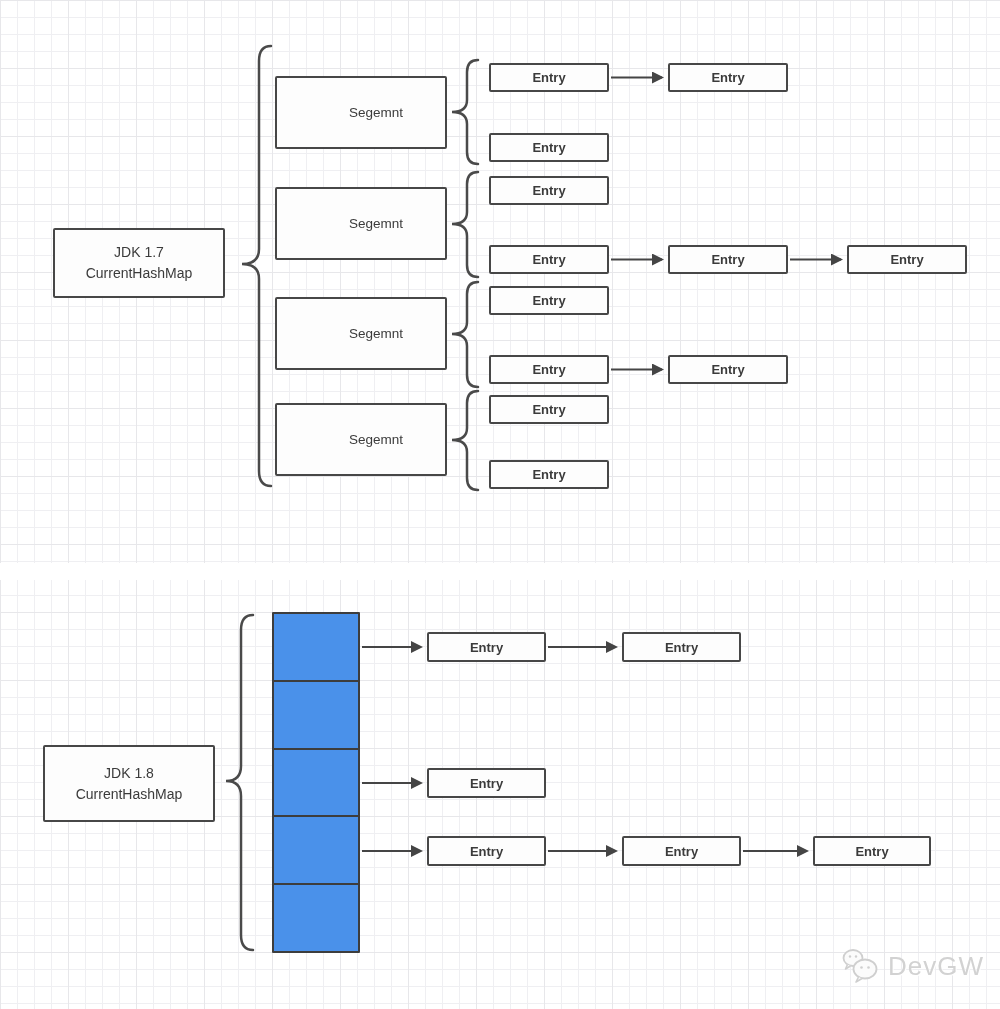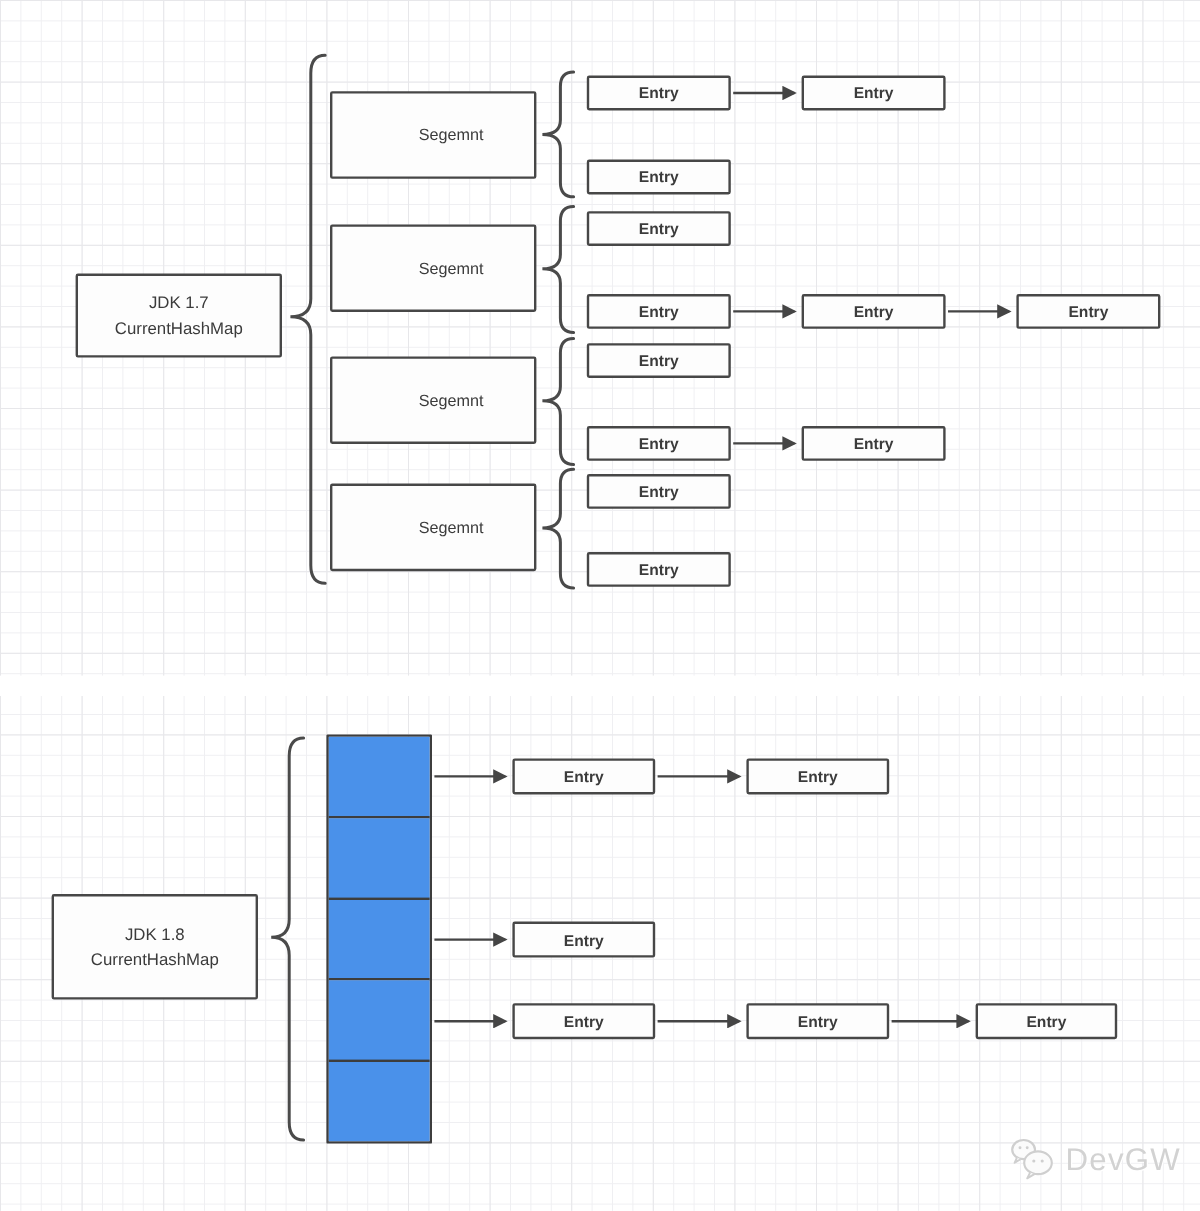--- a/index.html
+++ b/index.html
@@ -90,21 +90,21 @@
     <line x1="611" y1="369.5" x2="662" y2="369.5" stroke="#454545" stroke-width="2" marker-end="url(#ah)"></line>
 
     <line x1="362" y1="647" x2="421" y2="647" stroke="#454545" stroke-width="2" marker-end="url(#ah)"></line>
     <line x1="548" y1="647" x2="616" y2="647" stroke="#454545" stroke-width="2" marker-end="url(#ah)"></line>
     <line x1="362" y1="783" x2="421" y2="783" stroke="#454545" stroke-width="2" marker-end="url(#ah)"></line>
     <line x1="362" y1="851" x2="421" y2="851" stroke="#454545" stroke-width="2" marker-end="url(#ah)"></line>
     <line x1="548" y1="851" x2="616" y2="851" stroke="#454545" stroke-width="2" marker-end="url(#ah)"></line>
     <line x1="743" y1="851" x2="807" y2="851" stroke="#454545" stroke-width="2" marker-end="url(#ah)"></line>
   </svg>
 
-  <div class="node root" style="left:63px;top:228px;width:172px;height:70px;">
+  <div class="node root" style="left:53px;top:228px;width:172px;height:70px;">
     <div>JDK 1.7</div>
     <div>CurrentHashMap</div>
   </div>
 
   <div class="node seg" style="left:275px;top:76px;width:172px;height:73px;">
     <div>Segemnt</div>
   </div>
   <div class="node seg" style="left:275px;top:187px;width:172px;height:73px;">
     <div>Segemnt</div>
   </div>
@@ -126,21 +126,21 @@
 
   <div class="node entry" style="left:489px;top:286px;width:120px;height:29px;">Entry</div>
   <div class="node entry" style="left:489px;top:355px;width:120px;height:29px;">Entry</div>
   <div class="node entry" style="left:668px;top:355px;width:120px;height:29px;">Entry</div>
 
   <div class="node entry" style="left:489px;top:395px;width:120px;height:29px;">Entry</div>
   <div class="node entry" style="left:489px;top:460px;width:120px;height:29px;">Entry</div>
 
   <div class="divider" style="top:563px;height:17px;"></div>
 
-  <div class="node root" style="left:43px;top:745px;width:172px;height:88px;">
+  <div class="node root" style="left:43px;top:745px;width:172px;height:77px;">
     <div>JDK 1.8</div>
     <div>CurrentHashMap</div>
   </div>
 
   <div class="hash-table" style="left:272px;top:612px;width:88px;height:341px;">
     <div class="hash-cell"></div>
     <div class="hash-cell"></div>
     <div class="hash-cell"></div>
     <div class="hash-cell"></div>
     <div class="hash-cell"></div>

